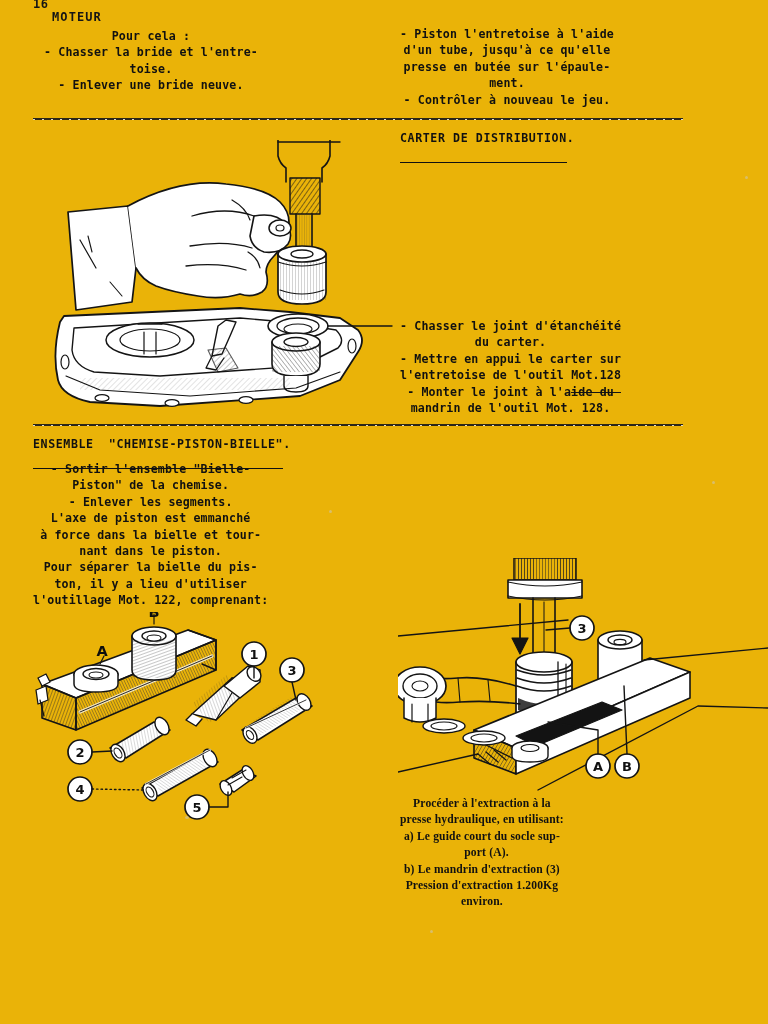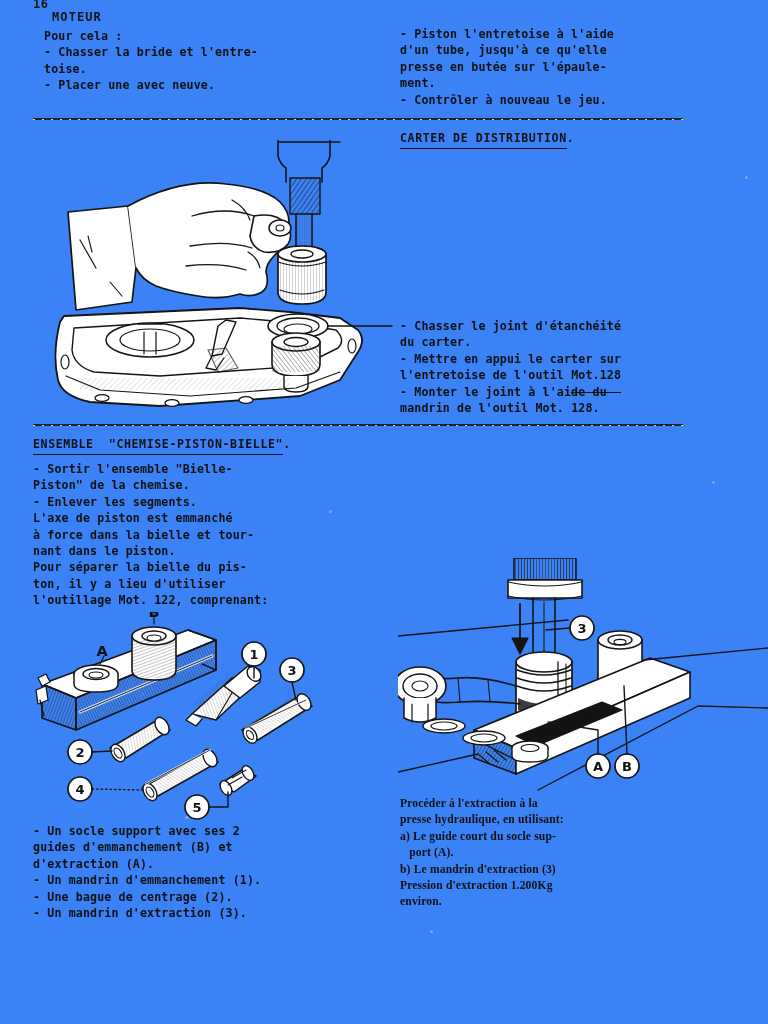--- a/index.html
+++ b/index.html
@@ -12,21 +12,22 @@
     height: 1024px;
     position: relative;
     overflow: hidden;
     font-family: "DejaVu Sans Mono", "Liberation Mono", monospace;
     color: #1a1a1a;
   }
 
   .page {
     position: absolute;
     inset: 0;
-    background: #3b82f6;
+    background: #eab308;
+    text-align: center;
   }
 
   
   .tw {                       
     position: absolute;
     font-family: "DejaVu Sans Mono", "Liberation Mono", monospace;
     font-size: 11.6px;
     line-height: 16.4px;
     letter-spacing: 0.15px;
     font-weight: 700;
@@ -58,21 +59,21 @@
     position: absolute;
     font-family: "DejaVu Sans Mono", "Liberation Mono", monospace;
     font-size: 11.6px;
     font-weight: 700;
     letter-spacing: 0.6px;
     color: #111;
     white-space: pre;
   }
   .heading .u {
     border-bottom: 1.4px solid #111;
-    padding-bottom: 3px;
+    padding-bottom: 17px;
   }
 
   .uline { border-bottom: 1.3px solid #141414; padding-bottom: 10px; }
 
   
   .rule {
     position: absolute;
     height: 0;
     border-top: 2.1px solid #1b1b1b;
     opacity: .92;
@@ -111,21 +112,21 @@
 <body>
 
 <div class="page">
 
   <div class="pagenum">16</div>
   <div class="chaptitle">MOTEUR</div>
 
   <div class="tw" style="left:44px; top:28px;"><span>Pour cela :</span>
 <span>- Chasser la bride et l'entre-</span>
 <span>toise.</span>
-<span>- Placer une avec neuve.</span></div>
+<span>- Enlever une bride neuve.</span></div>
 
   <div class="tw" style="left:400px; top:26px;"><span>- Piston l'entretoise à l'aide</span>
 <span>d'un tube, jusqu'à ce qu'elle</span>
 <span>presse en butée sur l'épaule-</span>
 <span>ment.</span>
 <span>- Contrôler à nouveau le jeu.</span></div>
 
   <div class="rule" style="left:33px; top:118px; width:650px;"></div>
 
   <div class="heading" style="left:400px; top:131px;"><span class="u">CARTER DE DISTRIBUTION</span><span>.</span></div>
@@ -476,26 +477,20 @@
   </div>
 
   <div class="tw" style="left:400px; top:796px;font-family:Liberation Serif, serif;"><span>Procéder à l'extraction à la</span>
 <span>presse hydraulique, en utilisant:</span>
 <span>a) Le guide court du socle sup-</span>
 <span>   port (A).</span>
 <span>b) Le mandrin d'extraction (3)</span>
 <span>Pression d'extraction 1.200Kg</span>
 <span>environ.</span></div>
 
-  <div class="tw" style="left:33px; top:823px;"><span>- Un socle support avec ses 2</span>
-<span>guides d'emmanchement (B) et</span>
-<span>d'extraction (A).</span>
-<span>- Un mandrin d'emmanchement (1).</span>
-<span>- Une bague de centrage (2).</span>
-<span>- Un mandrin d'extraction (3).</span></div>
 
   <div class="speck" style="left:745px; top:176px; width:3px; height:3px;"></div>
   <div class="speck" style="left:712px; top:481px; width:3px; height:3px;"></div>
   <div class="speck" style="left:329px; top:510px; width:3px; height:3px;"></div>
   <div class="speck" style="left:185px; top:816px; width:4px; height:3px;"></div>
   <div class="speck" style="left:430px; top:930px; width:3px; height:3px;"></div>
 
 </div>
 
 </body></html>

